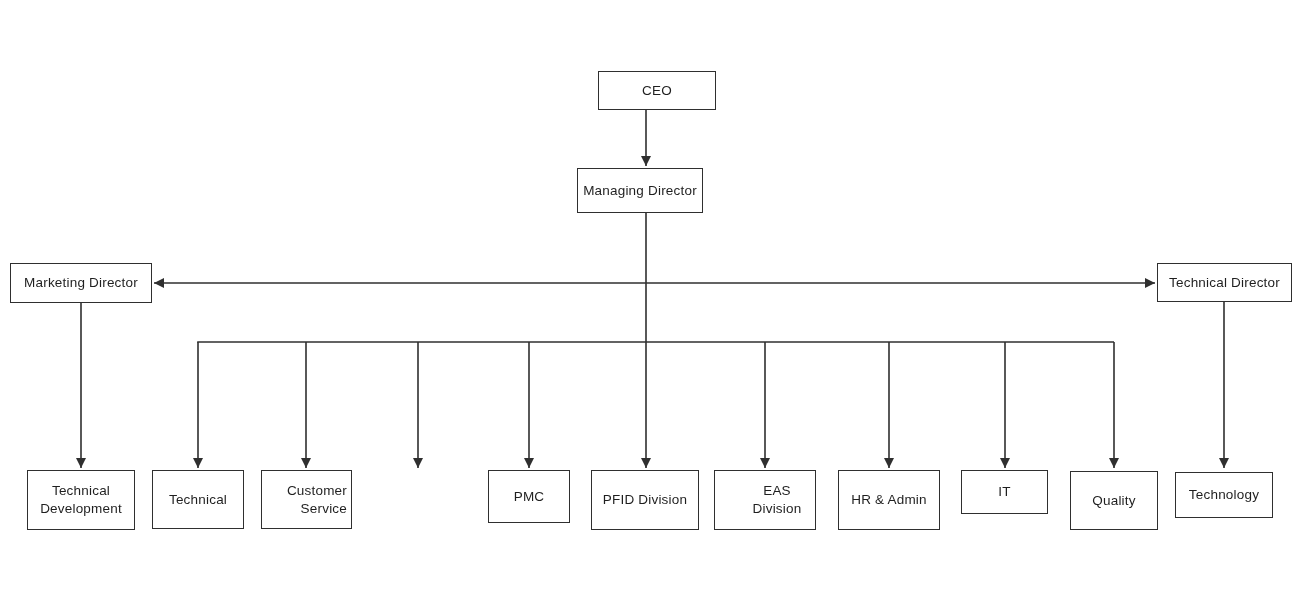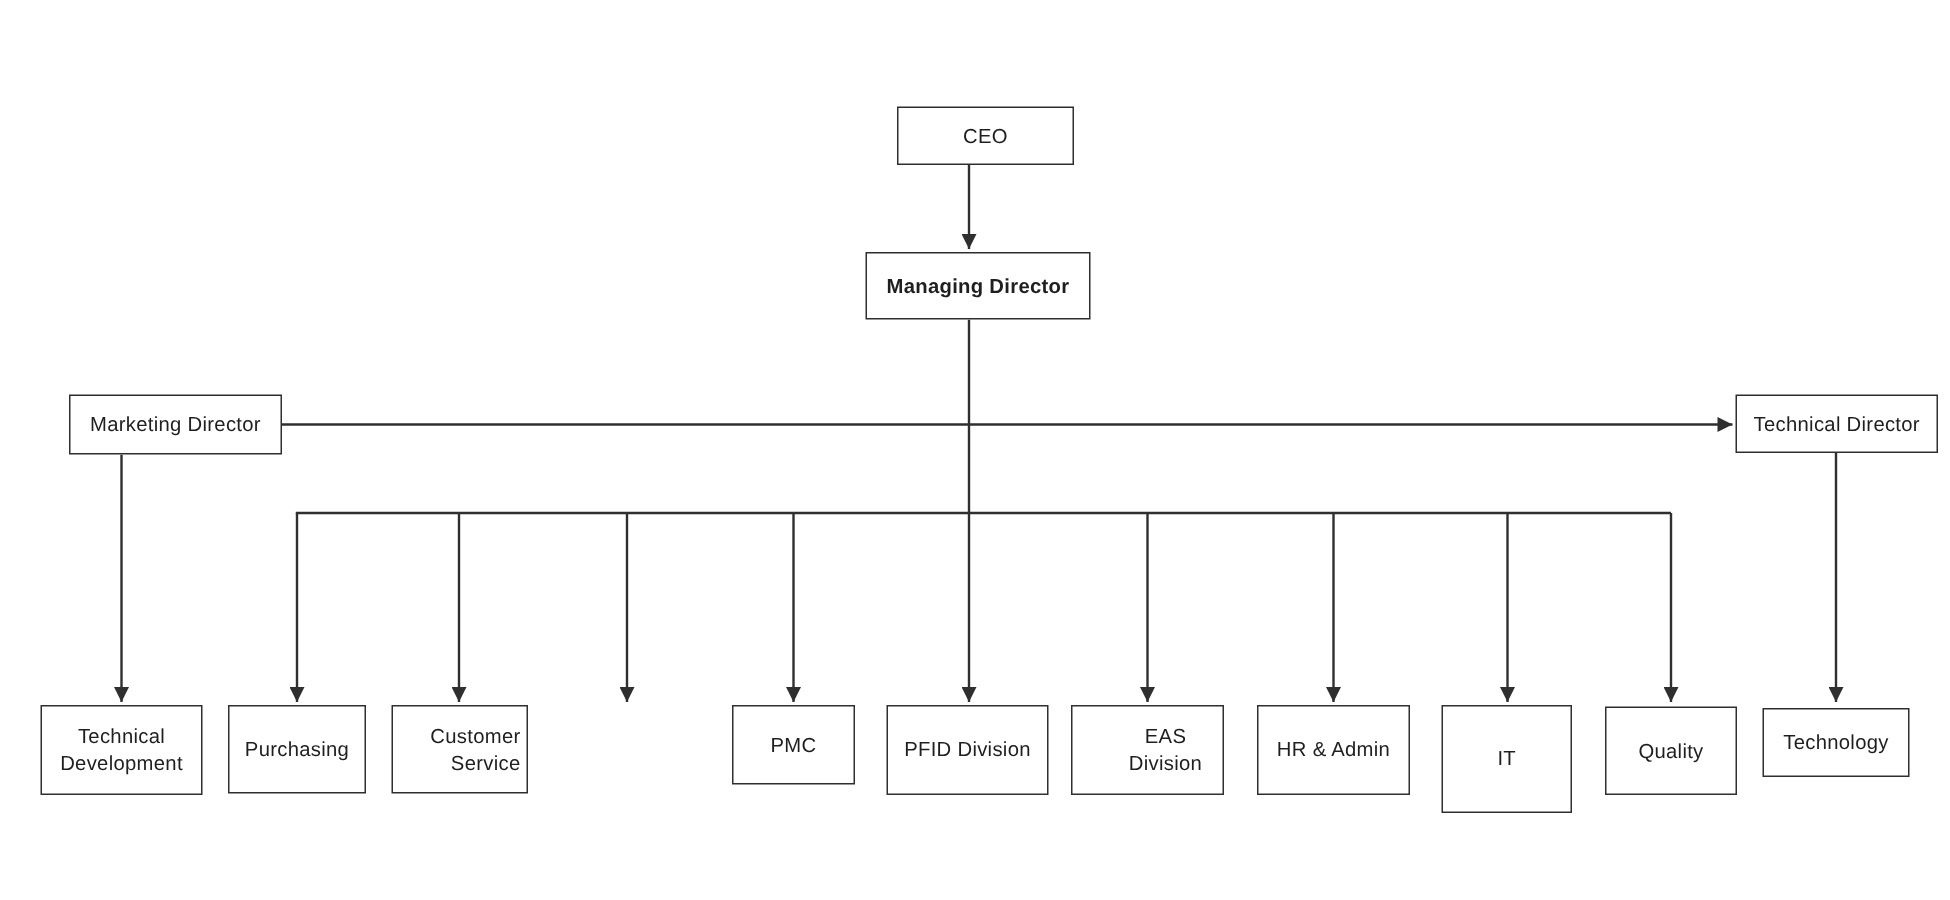--- a/index.html
+++ b/index.html
@@ -62,40 +62,40 @@
       <line x1="529" y1="342" x2="529" y2="468" marker-end="url(#arrow)"></line>
       <line x1="765" y1="342" x2="765" y2="468" marker-end="url(#arrow)"></line>
       <line x1="889" y1="342" x2="889" y2="468" marker-end="url(#arrow)"></line>
       <line x1="1005" y1="342" x2="1005" y2="468" marker-end="url(#arrow)"></line>
       <line x1="1114" y1="342" x2="1114" y2="468" marker-end="url(#arrow)"></line>
     </g>
   </svg>
 
   <div class="node" style="left:598px; top:71px; width:118px; height:39px;">CEO</div>
 
-  <div class="node" style="left:577px; top:168px; width:150px; height:45px;font-weight:bold;">Managing Director</div>
+  <div class="node" style="left:577px; top:168px; width:126px; height:45px;">Managing Director</div>
 
-  <div class="node" style="left:10px; top:263px; width:142px; height:40px;margin-left:36px;">Marketing Director</div>
+  <div class="node" style="left:10px; top:263px; width:142px; height:40px;">Marketing Director</div>
 
   <div class="node" style="left:1157px; top:263px; width:135px; height:39px;">Technical Director</div>
 
   <div class="node" style="left:27px; top:470px; width:108px; height:60px;">Technical Development</div>
 
-  <div class="node" style="left:152px; top:470px; width:92px; height:59px;">Purchasing</div>
+  <div class="node" style="left:152px; top:470px; width:92px; height:59px;">Technical</div>
 
   <div class="node" style="left:261px; top:470px; width:91px; height:59px;text-align:right;">Customer Service</div>
 
 
   <div class="node" style="left:488px; top:470px; width:82px; height:53px;">PMC</div>
 
   <div class="node" style="left:591px; top:470px; width:108px; height:60px;">PFID Division</div>
 
   <div class="node" style="left:714px; top:470px; width:102px; height:60px;padding-left:28px;">EAS Division</div>
 
   <div class="node" style="left:838px; top:470px; width:102px; height:60px;text-align:center;">HR &amp; Admin</div>
 
-  <div class="node" style="left:961px; top:470px; width:87px; height:72px;">IT</div>
+  <div class="node" style="left:961px; top:470px; width:87px; height:44px;">IT</div>
 
   <div class="node" style="left:1070px; top:471px; width:88px; height:59px;">Quality</div>
 
   <div class="node" style="left:1175px; top:472px; width:98px; height:46px;">Technology</div>
 
 </div>
 
 </body></html>

